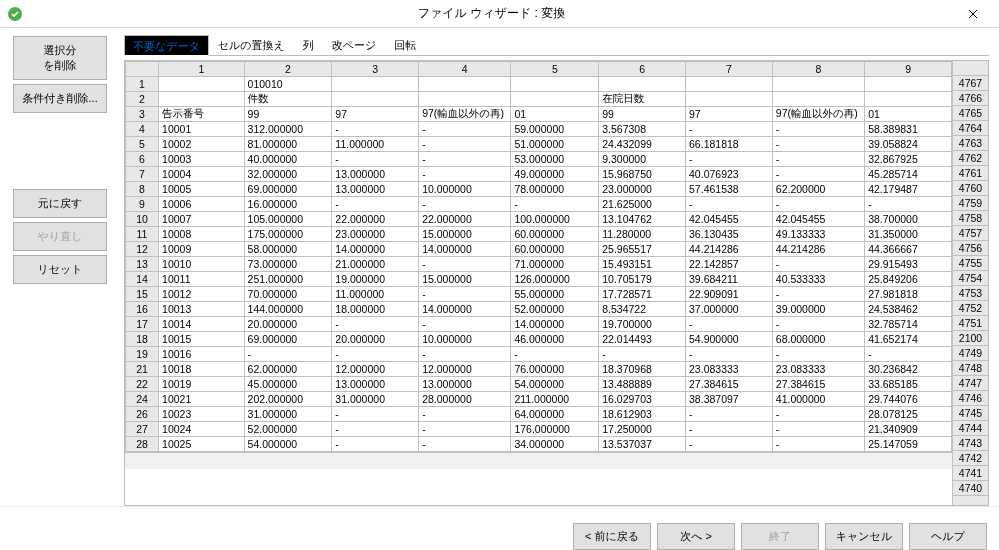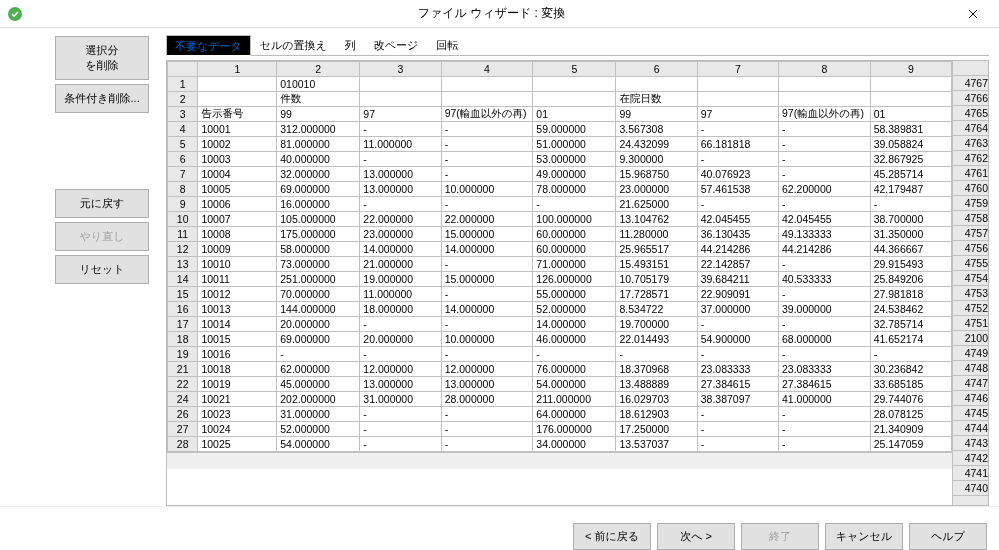--- a/index.html
+++ b/index.html
@@ -3,42 +3,42 @@
 <meta charset="utf-8">
 <style>
 * { box-sizing: border-box; margin: 0; padding: 0; }
 body { font-family: "Yu Gothic UI", "Meiryo", sans-serif; font-size: 11px; background: #fff; color: #000; width: 999px; height: 550px; overflow: hidden; position: relative; }
 .titlebar { height: 28px; display: flex; align-items: center; padding: 0 8px; border-bottom: 1px solid #ddd; text-align: center; }
 .title-icon { width: 14px; height: 14px; border-radius: 50%; background: #4caf50; margin-right: 6px; flex-shrink: 0; display:flex; align-items:center; justify-content:center; }
 .title-icon svg { width:10px; height:10px; }
 .title-text { flex: 1; font-size: 12px; }
 .close-btn { width: 36px; height: 26px; display:flex; align-items:center; justify-content:center; cursor:pointer; }
 .close-btn svg { width:10px; height:10px; }
-.main { display: flex; height: calc(100% - 28px - 44px); margin-left: 42px; }
+.main { display: flex; height: calc(100% - 28px - 44px); }
 .sidebar { width: 120px; padding: 8px; display:flex; flex-direction:column; gap:2px; }
 .btn { border: 1px solid #adadad; background: #e1e1e1; font-size: 11px; cursor: pointer; text-align: center; padding: 6px 4px; white-space: pre-line; font-family: inherit; }
 .btn:disabled { color: #a0a0a0; cursor: default; }
 .sidebar .btn { width: 94px; margin: 0 auto 2px; }
 .sidebar .spacer { height: 70px; }
 .content { flex: 1; padding: 6px 10px 0 4px; display:flex; flex-direction:column; min-width:0; }
 .tabs { display:flex; height: 22px; border-bottom: 1px solid #bbb; }
 .tab { padding: 3px 8px; border: 1px solid transparent; cursor:pointer; font-size:11px; }
 .tab.active { border: 1px solid #bbb; border-bottom: 1px solid #fff; background:#000000; color:#0066cc; position:relative; top:1px; }
 .grid-wrap { flex:1; border:1px solid #bbb; margin-top:4px; overflow:hidden; position:relative; display:flex; }
 .grid-scroll { flex:1; overflow:auto; }
 table { border-collapse: collapse; table-layout: fixed; }
 th, td { border: 1px solid #c0c0c0; height: 15px; padding: 0 3px; font-size: 10.5px; white-space: nowrap; overflow: hidden; text-overflow: clip; }
 th { background: #e8e8e8; font-weight: normal; text-align: center; }
 thead th { position: sticky; top: 0; z-index: 2; }
 .rowhdr { background:#e8e8e8; text-align:center; position:sticky; left:0; z-index:1; }
 td { background: #fff; text-align: left; }
 .col-w { width: 93px; }
 .rn-w { width: 36px; }
 .right-nums { width: 36px; background:#e8e8e8; border-left:1px solid #c0c0c0; overflow:hidden; }
-.right-nums .rrow { height:15px; border-bottom:1px solid #c0c0c0; font-size:10.5px; text-align:right; line-height:15px; }
+.right-nums .rrow { height:15px; border-bottom:1px solid #c0c0c0; font-size:10.5px; text-align:center; line-height:15px; }
 .footer { position:absolute; bottom:0; left:0; right:0; height:44px; display:flex; align-items:flex-end; justify-content:flex-end; padding: 0 12px; gap:6px; border-top:1px solid #eee; background:#fff; }
 .footer .btn { width: 78px; padding: 5px 4px; }
 
 .hscroll-ph { height:17px; background:#f0f0f0; border-top:1px solid #c0c0c0; }
 </style>
 </head>
 <body>
 
 <div class="titlebar">
   <span class="title-icon">

